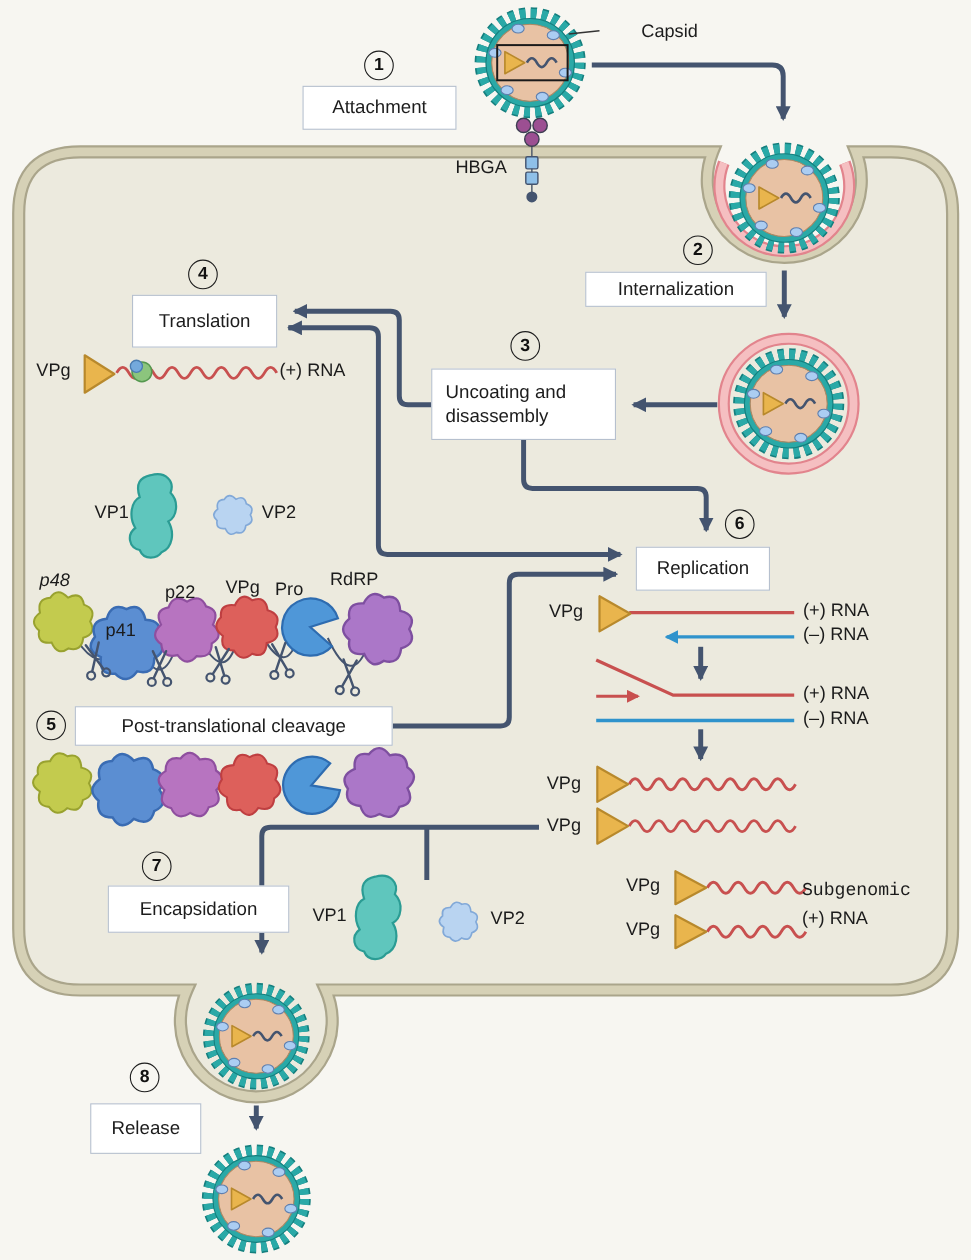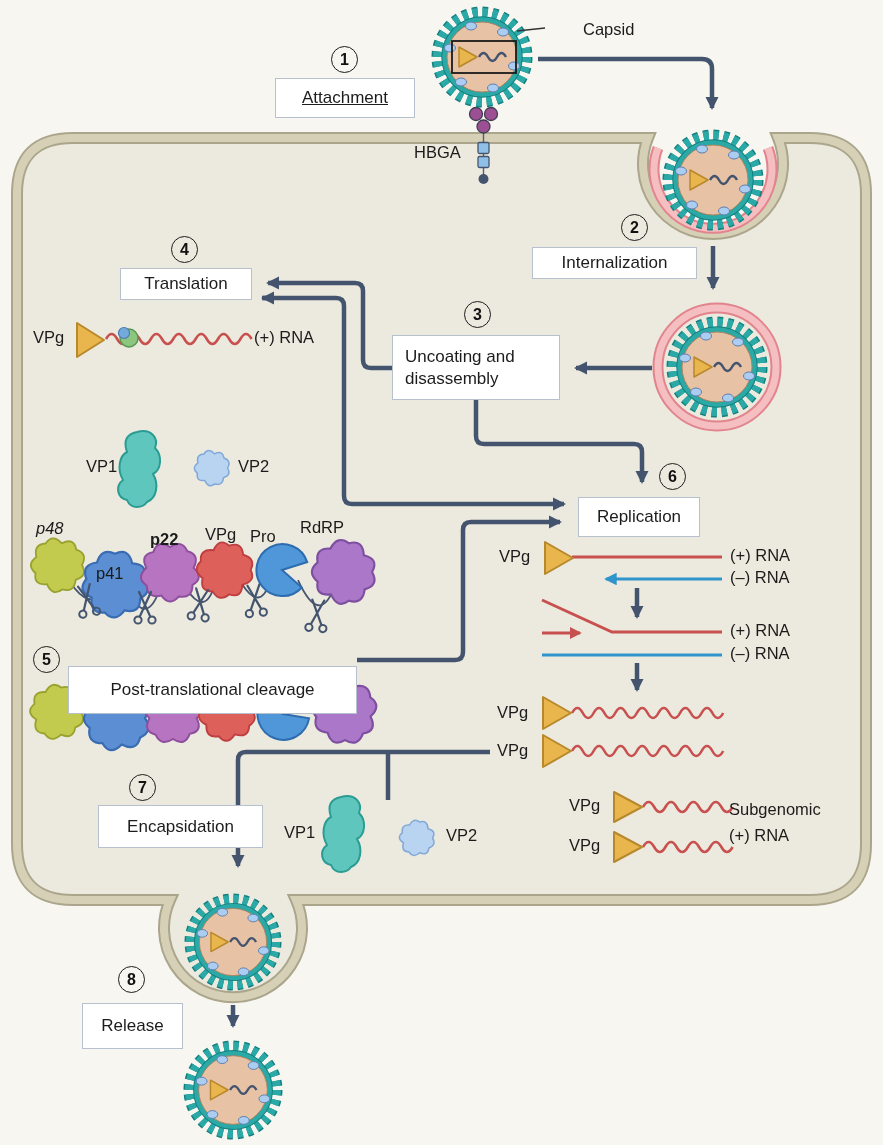--- a/index.html
+++ b/index.html
@@ -187,56 +187,56 @@
 
 <div class="circ" style="left:331px;top:46px;">1</div>
 <div class="circ" style="left:621px;top:214px;">2</div>
 <div class="circ" style="left:464px;top:301px;">3</div>
 <div class="circ" style="left:171px;top:236px;">4</div>
 <div class="circ" style="left:33px;top:646px;">5</div>
 <div class="circ" style="left:659px;top:463px;">6</div>
 <div class="circ" style="left:129px;top:774px;">7</div>
 <div class="circ" style="left:118px;top:966px;">8</div>
 
-<div class="box" style="left:275px;top:78px;width:140px;height:40px;text-decoration:underline;">Attachment</div>
+<div class="box" style="left:275px;top:78px;width:140px;height:40px;">Attachment</div>
 <div class="box" style="left:532px;top:247px;width:165px;height:32px;">Internalization</div>
 <div class="box left" style="left:392px;top:335px;width:168px;height:65px;">Uncoating and disassembly</div>
-<div class="box" style="left:120px;top:268px;width:132px;height:32px;">Translation</div>
-<div class="box" style="left:68px;top:642px;width:289px;height:48px;margin-top:24px;">Post-translational cleavage</div>
+<div class="box" style="left:120px;top:268px;width:132px;height:48px;">Translation</div>
+<div class="box" style="left:68px;top:642px;width:289px;height:36px;">Post-translational cleavage</div>
 <div class="box" style="left:578px;top:497px;width:122px;height:40px;">Replication</div>
 <div class="box" style="left:62px;top:805px;width:165px;height:43px;margin-left:36px;">Encapsidation</div>
 <div class="box" style="left:82px;top:1003px;width:101px;height:46px;">Release</div>
 
 <div class="t" style="left:538px;top:20px;margin-left:45px;">Capsid</div>
 <div class="t" style="left:414px;top:143px;">HBGA</div>
 
 <div class="t" style="left:33px;top:328px;">VPg</div>
 <div class="t" style="left:254px;top:328px;">(+) RNA</div>
 
 <div class="t" style="left:86px;top:457px;">VP1</div>
 <div class="t" style="left:238px;top:457px;">VP2</div>
 
 <div class="t" style="left:36px;top:519px;font-style:italic;">p48</div>
 <div class="t" style="left:96px;top:564px;">p41</div>
-<div class="t" style="left:150px;top:530px;font-weight:bold;">p22</div>
+<div class="t" style="left:150px;top:530px;">p22</div>
 <div class="t" style="left:205px;top:525px;">VPg</div>
 <div class="t" style="left:250px;top:527px;">Pro</div>
 <div class="t" style="left:300px;top:518px;">RdRP</div>
 
 <div class="t" style="left:499px;top:547px;">VPg</div>
 <div class="t" style="left:730px;top:546px;">(+) RNA</div>
 <div class="t" style="left:730px;top:568px;">(–) RNA</div>
 
 <div class="t" style="left:730px;top:621px;">(+) RNA</div>
 <div class="t" style="left:730px;top:644px;">(–) RNA</div>
 
 <div class="t" style="left:497px;top:703px;">VPg</div>
 <div class="t" style="left:497px;top:741px;">VPg</div>
 
 <div class="t" style="left:284px;top:823px;">VP1</div>
 <div class="t" style="left:446px;top:826px;">VP2</div>
 
 <div class="t" style="left:569px;top:796px;">VPg</div>
 <div class="t" style="left:569px;top:836px;">VPg</div>
-<div class="t" style="left:729px;top:800px;">Subgenomic</div>
+<div class="t" style="left:729px;top:800px;font-family:Liberation Mono, monospace;">Subgenomic</div>
 <div class="t" style="left:729px;top:826px;">(+) RNA</div>
 
 </div>
 
 </body></html>

